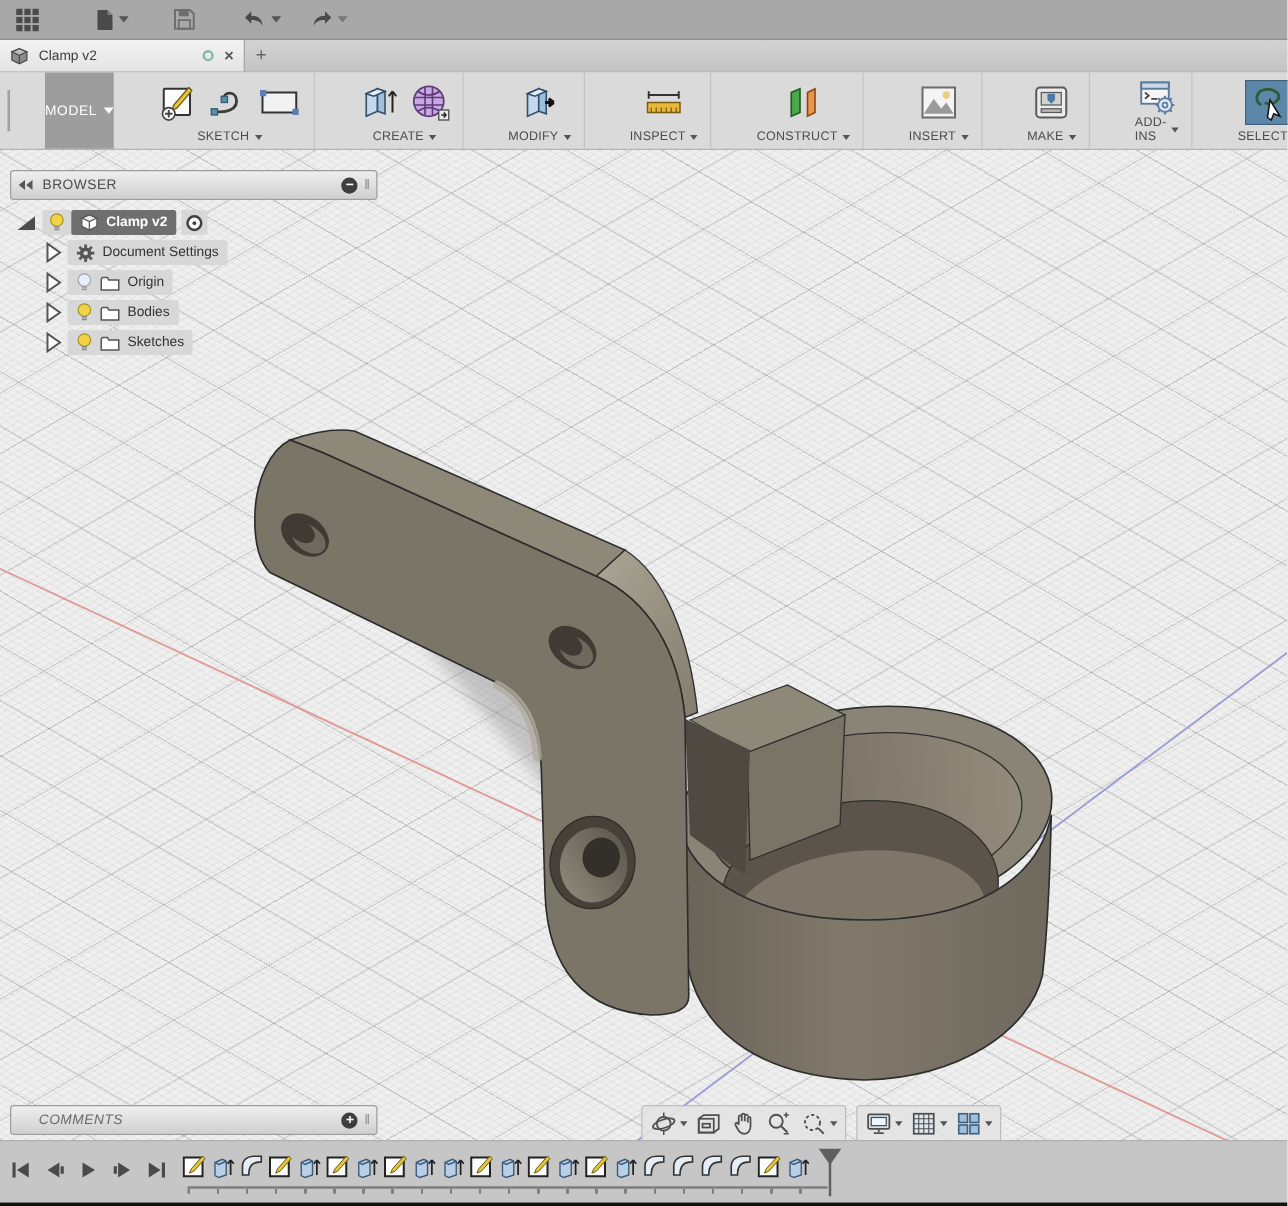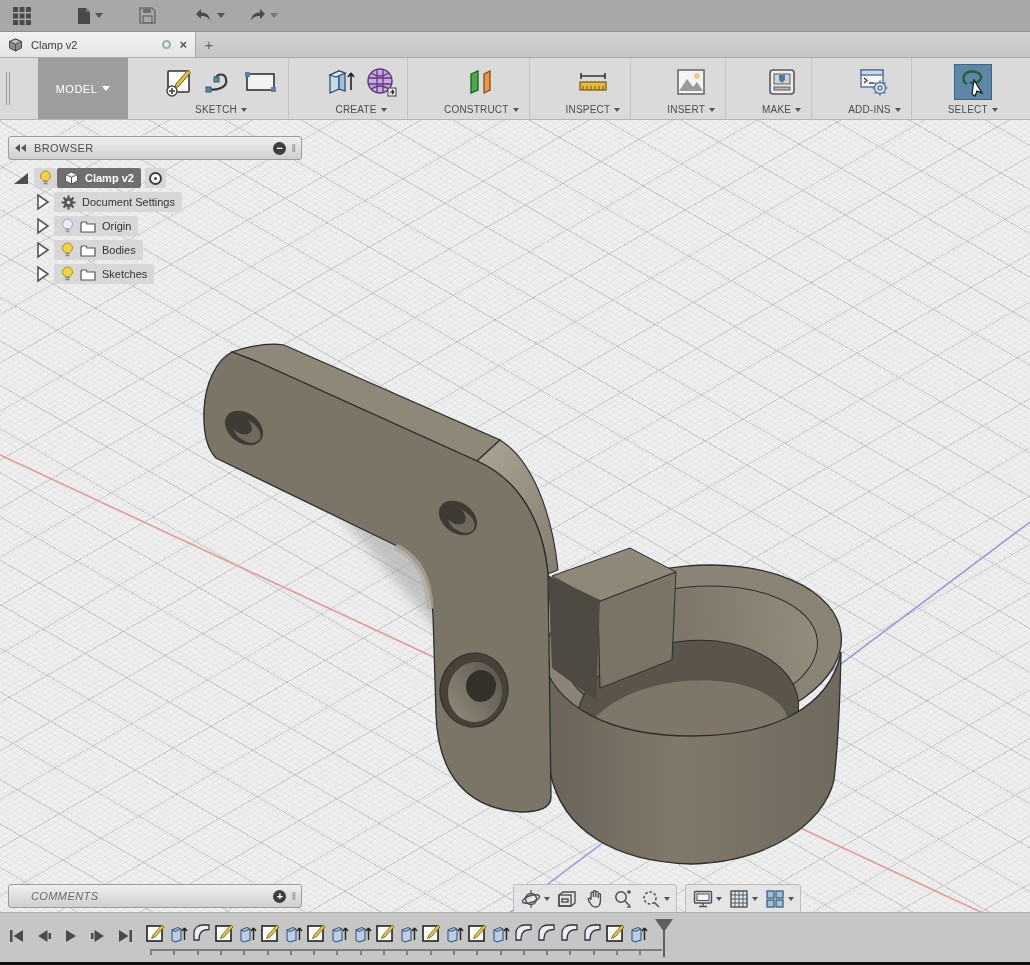--- a/index.html
+++ b/index.html
@@ -202,49 +202,65 @@
               <path d="M25 26 h4 M29 26 l-2 -2 M29 26 l-2 2" stroke="#222" stroke-width="1.2" fill="none"></path>
             </svg>
           </span>
       </div>
       <div class="tg-label">
           <span>CREATE</span>
           <span class="caret"></span>
         </div>
     </div>
 
-
-
     <div class="tgroup">
       <div class="tg-icons">
         <span class="tool-ic">
             <svg width="32" height="32" viewBox="0 0 32 32">
-              <path d="M6 8 L13 5 L13 24 L6 27 Z" fill="#4ca64c" stroke="#1e5c1e" stroke-width="1.3"></path>
-              <path d="M19 8 L25 5 L25 24 L19 27 Z" fill="#e8964c" stroke="#8a4a14" stroke-width="1.3"></path>
-            </svg>
-          </span>
-      </div>
-      <div class="tg-label">
-          <span>CONSTRUCT</span>
-          <span class="caret"></span>
-        </div>
-    </div>
+              <path d="M6 9 L15 5 L15 23 L6 27 Z" fill="#c6d9ec" stroke="#33506b" stroke-width="1.3"></path>
+              <path d="M15 5 L21 7 L21 25 L15 23 Z" fill="#9fc0dd" stroke="#33506b" stroke-width="1.3"></path>
+              <path d="M6 9 L12 11 L21 7 L15 5 Z" fill="#e3eef7" stroke="#33506b" stroke-width="1.3"></path>
+              <path d="M20 16 h7 M27 16 l-4 -3 M27 16 l-4 3" stroke="#111" stroke-width="2.4" fill="none"></path>
+            </svg>
+          </span>
+      </div>
+      <div class="tg-label">
+          <span>MODIFY</span>
+          <span class="caret"></span>
+        </div>
+    </div>
+
 
     <div class="tgroup">
       <div class="tg-icons">
         <span class="tool-ic">
             <svg width="34" height="28" viewBox="0 0 34 28">
               <path d="M5 8 h24 M5 5 v6 M29 5 v6" stroke="#333" stroke-width="1.6" fill="none"></path>
               <rect x="4" y="14" width="26" height="8" fill="#e8b83c" stroke="#7a5c10" stroke-width="1.2"></rect>
               <path d="M7 18 v4 M11 18 v4 M15 18 v4 M19 18 v4 M23 18 v4 M27 18 v4" stroke="#7a5c10" stroke-width="1"></path>
             </svg>
           </span>
       </div>
       <div class="tg-label">
           <span>INSPECT</span>
+          <span class="caret"></span>
+        </div>
+    </div>
+
+    <div class="tgroup">
+      <div class="tg-icons">
+        <span class="tool-ic">
+            <svg width="32" height="32" viewBox="0 0 32 32">
+              <path d="M6 8 L13 5 L13 24 L6 27 Z" fill="#4ca64c" stroke="#1e5c1e" stroke-width="1.3"></path>
+              <path d="M19 8 L25 5 L25 24 L19 27 Z" fill="#e8964c" stroke="#8a4a14" stroke-width="1.3"></path>
+            </svg>
+          </span>
+      </div>
+      <div class="tg-label">
+          <span>CONSTRUCT</span>
           <span class="caret"></span>
         </div>
     </div>
 
     <div class="tgroup">
       <div class="tg-icons">
         <span class="tool-ic">
             <svg width="32" height="30" viewBox="0 0 32 30">
               <rect x="3" y="3" width="26" height="24" fill="#f4f4f4" stroke="#6a6a6a" stroke-width="1.6"></rect>
               <path d="M4 24 L12 12 L18 20 L22 15 L28 24 Z" fill="#9a9a9a"></path>

